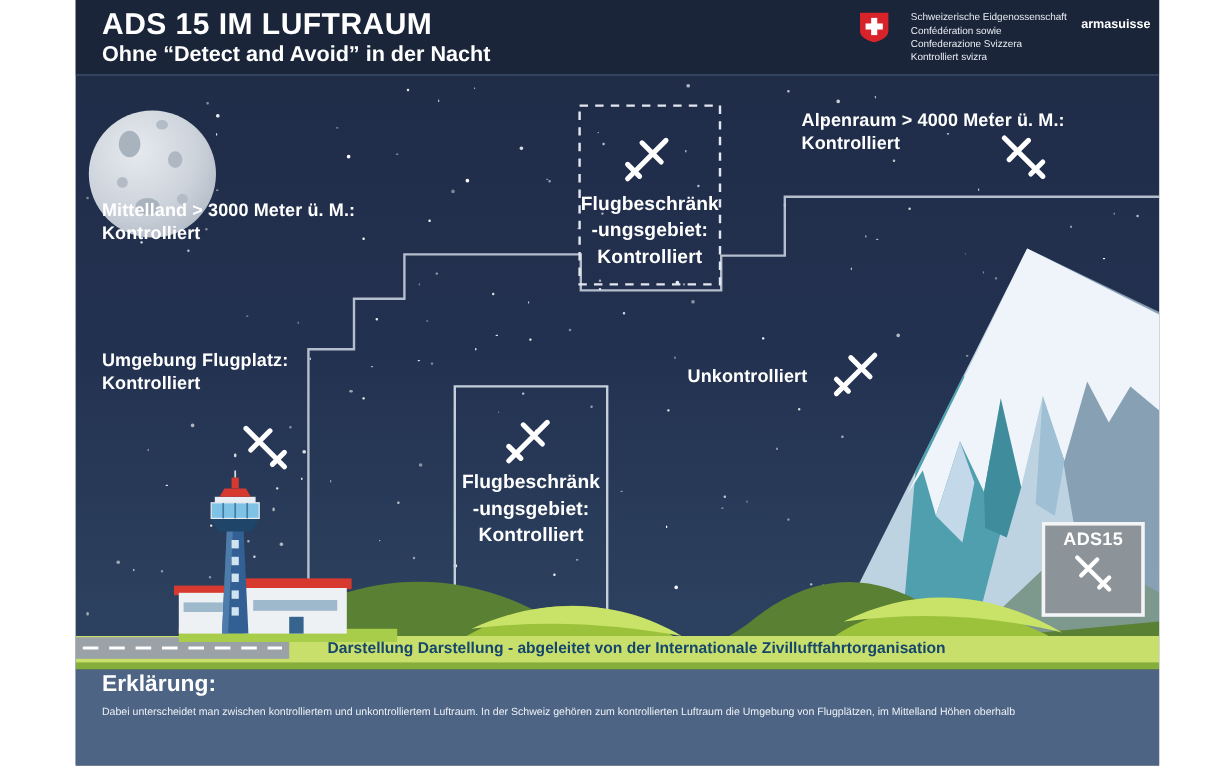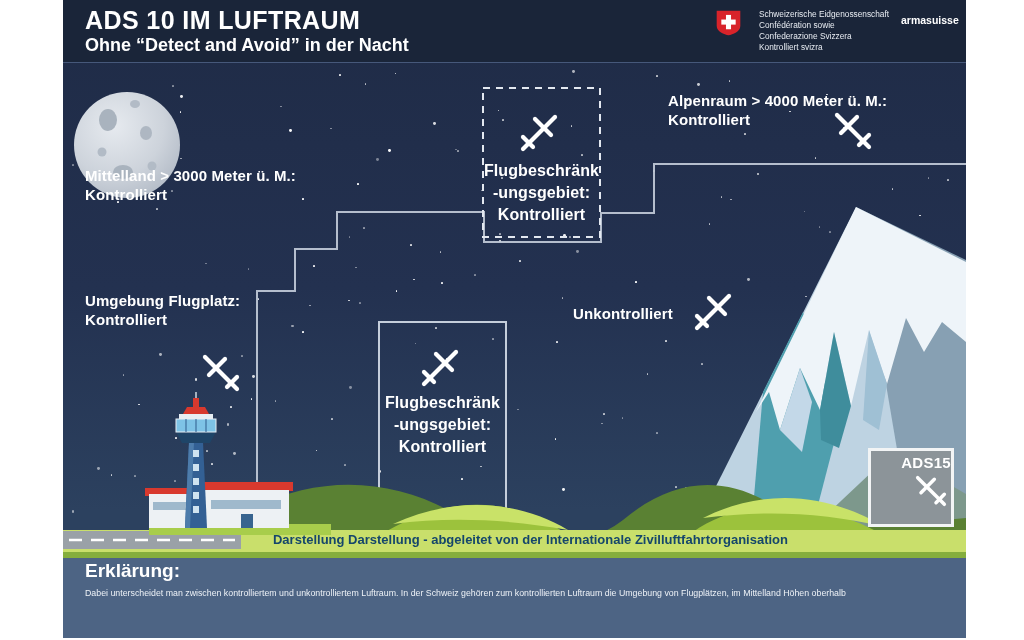--- a/index.html
+++ b/index.html
@@ -15,22 +15,22 @@
   .fedtext{color:#e8ecf2;font-size:8.3px;line-height:11px;}
   .brand{position:absolute;left:838px;top:14px;color:#fff;font-weight:bold;font-size:10.5px;}
   
   #stars{position:absolute;inset:0;z-index:1;}
   .star{position:absolute;background:#fff;border-radius:50%;}
   
   #scene{position:absolute;left:0;top:0;z-index:2;}
   
   .lbl{position:absolute;z-index:5;color:#fff;font-weight:bold;font-size:15px;line-height:19px;letter-spacing:.1px;}
   .lbl.center{text-align:center;font-size:16px;line-height:22px;}
-  .badge{position:absolute;left:805px;top:448px;width:80px;height:73px;background:#8c9499;
-    border:3px solid #f2f4f5;z-index:5;text-align:right;}
+  .badge{position:absolute;left:805px;top:435px;width:80px;height:73px;background:#8c9499;
+    border:3px solid #f2f4f5;z-index:5;text-align:center;}
   .badge-label{color:#fff;font-weight:bold;font-size:15px;margin-top:3px;letter-spacing:.3px;}
   .note-strip{position:absolute;left:180px;top:532px;width:575px;z-index:6;text-align:center;
     color:#15466b;font-weight:bold;font-size:13px;}
   
   .footer{position:absolute;left:0;top:558px;width:100%;height:80px;background:#4d6484;z-index:6;}
   .footer-h{position:absolute;left:22px;top:2px;color:#fff;font-weight:bold;font-size:19px;}
   .footer-body{position:absolute;left:22px;top:30px;color:#eef2f7;font-size:8.8px;line-height:10.6px;}
   .footer-body div{white-space:nowrap;}
 </style>
 </head>
@@ -287,21 +287,21 @@
     <g>
       <use href="#plane" transform="translate(182,349) scale(-1,1)"></use>
       <use href="#plane" transform="translate(353,344)"></use>
       <use href="#plane" transform="translate(452,109)"></use>
       <use href="#plane" transform="translate(626,288)"></use>
       <use href="#plane" transform="translate(814,107) scale(-1,1)"></use>
     </g>
   </svg>
 
   <div class="hdr">
-    <div class="hdr-title">ADS 10 IM LUFTRAUM</div>
+    <div class="hdr-title">ADS 15 IM LUFTRAUM</div>
     <div class="hdr-sub">Ohne “Detect and Avoid” in der Nacht</div>
     <div class="fedlogo">
       <svg width="27" height="27" viewBox="0 0 32 32">
         <path d="M2,2 h28 v18 c0,7 -9,10 -14,11 C11,30 2,27 2,20 Z" fill="#d8232a"></path>
         <rect x="13" y="7" width="6" height="17" fill="#fff"></rect>
         <rect x="7.5" y="12.5" width="17" height="6" fill="#fff"></rect>
       </svg>
       <div class="fedtext">
         <div>Schweizerische Eidgenossenschaft</div>
         <div>Confédération sowie</div>

